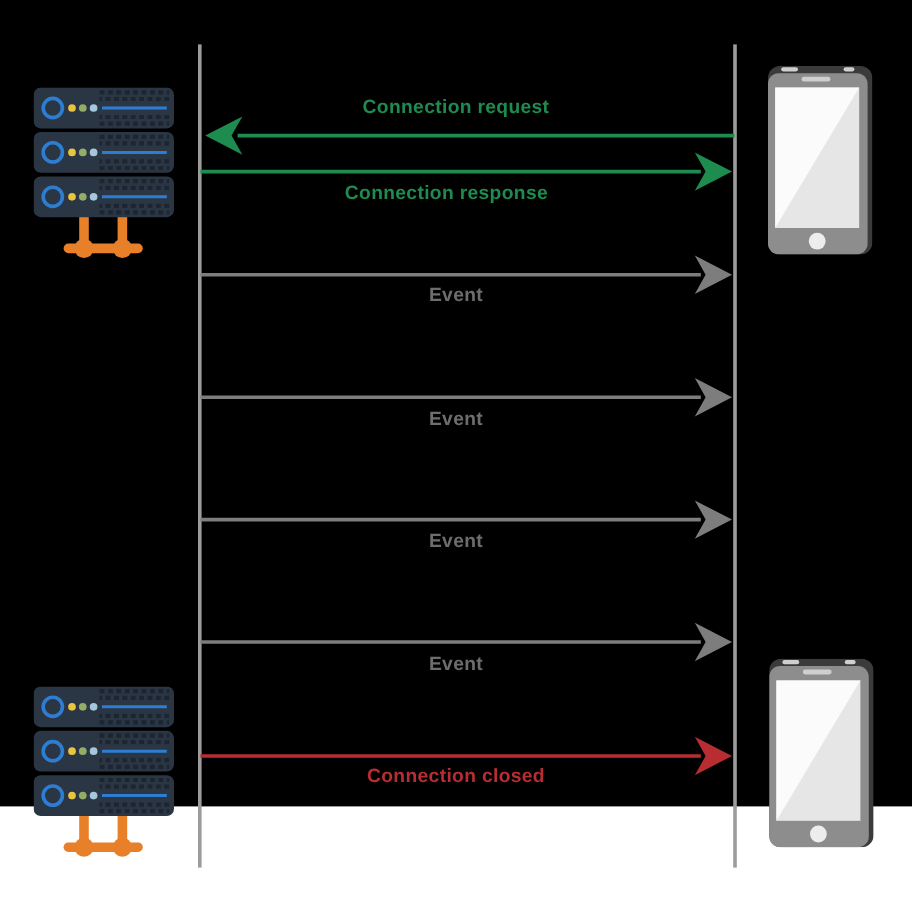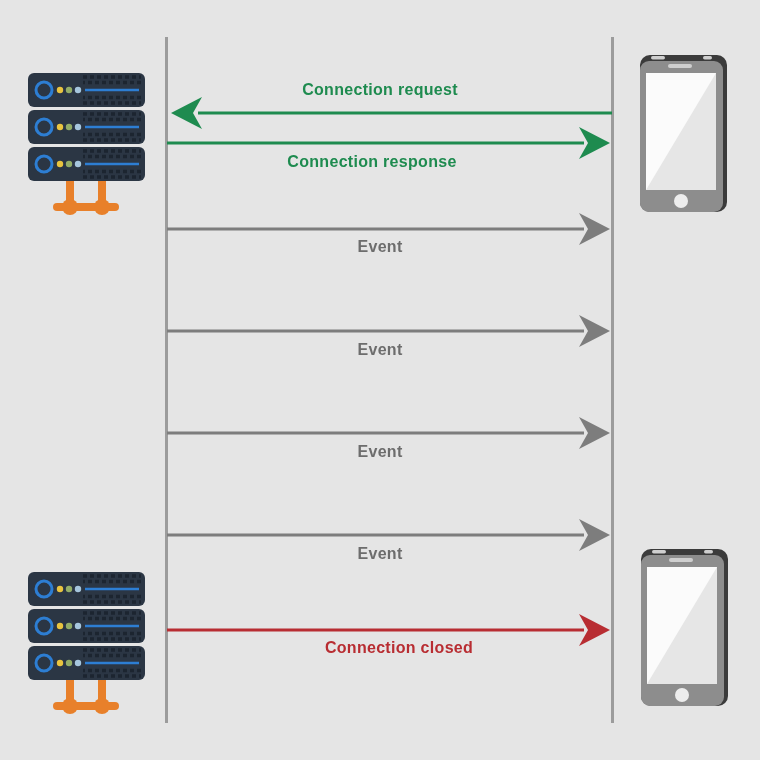--- a/index.html
+++ b/index.html
@@ -1,18 +1,18 @@
 <!DOCTYPE html>
 <html style="--green: #1e8b4f; --gray: #7d7d7d; --red: #b82d32; --textGray: #6d6d6d; --lifeline: #9c9c9c; --serverBody: #2b3644; --serverVent: #1c2530; --blue: #2d7ed3; --dotYellow: #e9c43f; --dotGreen: #93ad67; --dotBlue: #a6c6dd; --orange: #e8802a; --phoneFrame: #3b3b3b; --phoneBody: #8d8d8d; --phoneDetail: #cfcfcf; --phoneScreenBase: #e6e6e6; --phoneScreenGlare: #fbfbfb; --phoneButton: #ededed;"><head>
 <meta charset="utf-8">
 <style>
   html,body{margin:0;padding:0;background:#ffffff;}
   body{width:760px;height:760px;position:relative;overflow:hidden;
        font-family:"Liberation Sans", sans-serif;}
-  .canvas{position:absolute;left:0;top:0;width:760px;height:760px;background:#e5e5e5;}
+  .canvas{position:absolute;left:0;top:0;width:760px;height:672px;background:#000000;}
 
   .lifeline{position:absolute;top:37px;width:3px;height:686px;background:var(--lifeline);}
   .lifeline.left{left:165px;}
   .lifeline.right{left:611px;}
 
   .actor{position:absolute;}
 
   .msg{display:contents;}
   .arrow{position:absolute;left:166px;width:447px;height:36px;overflow:visible;}
   .arrow line{stroke:currentColor;stroke-width:3;}
@@ -144,16 +144,16 @@
     </svg>
     <div class="lbl c-gray-text" style="left:380px;top:554px">Event</div>
   </div>
 
   
   <div class="msg">
     <svg class="arrow c-red" style="top:612px" viewBox="0 0 447 36">
       <line x1="1" y1="18" x2="418" y2="18"></line>
       <polygon points="444,18 413,2 422,18 413,34"></polygon>
     </svg>
-    <div class="lbl c-red" style="left:399px;top:648px">Connection closed</div>
+    <div class="lbl c-red" style="left:380px;top:648px">Connection closed</div>
   </div>
 
 </div>
 
 </body></html>

